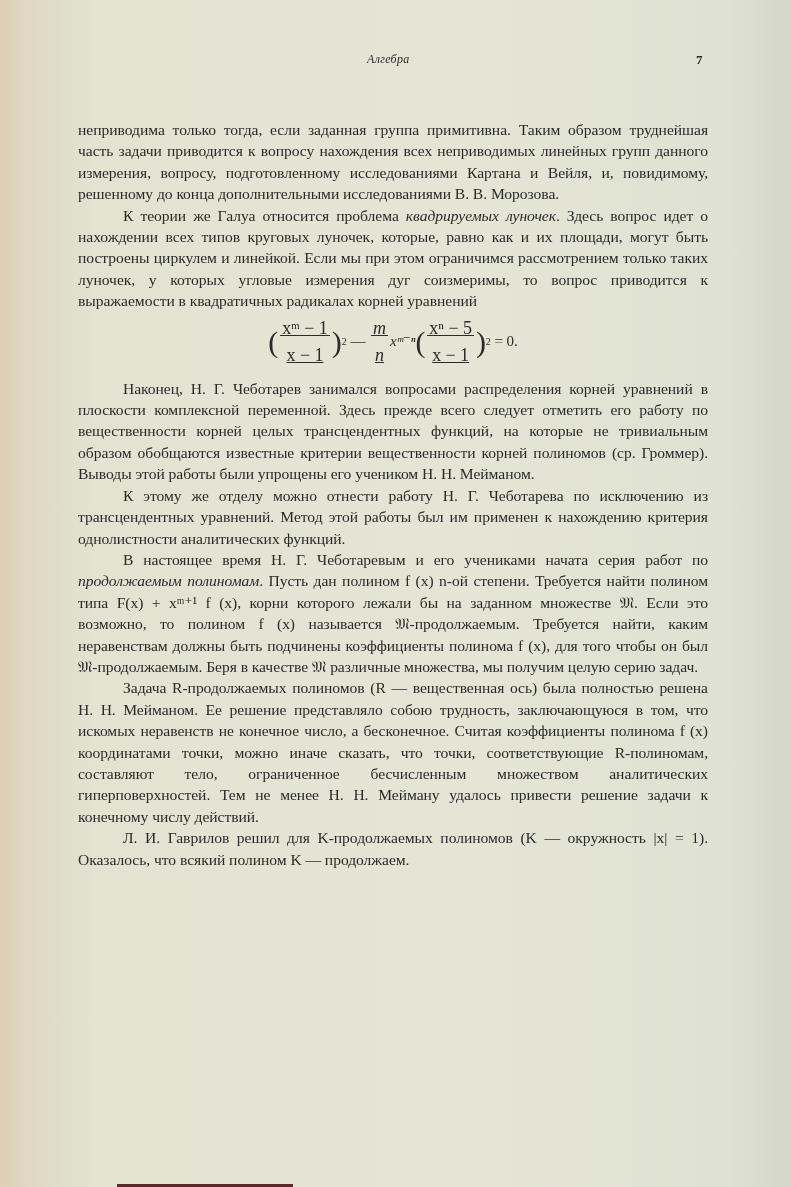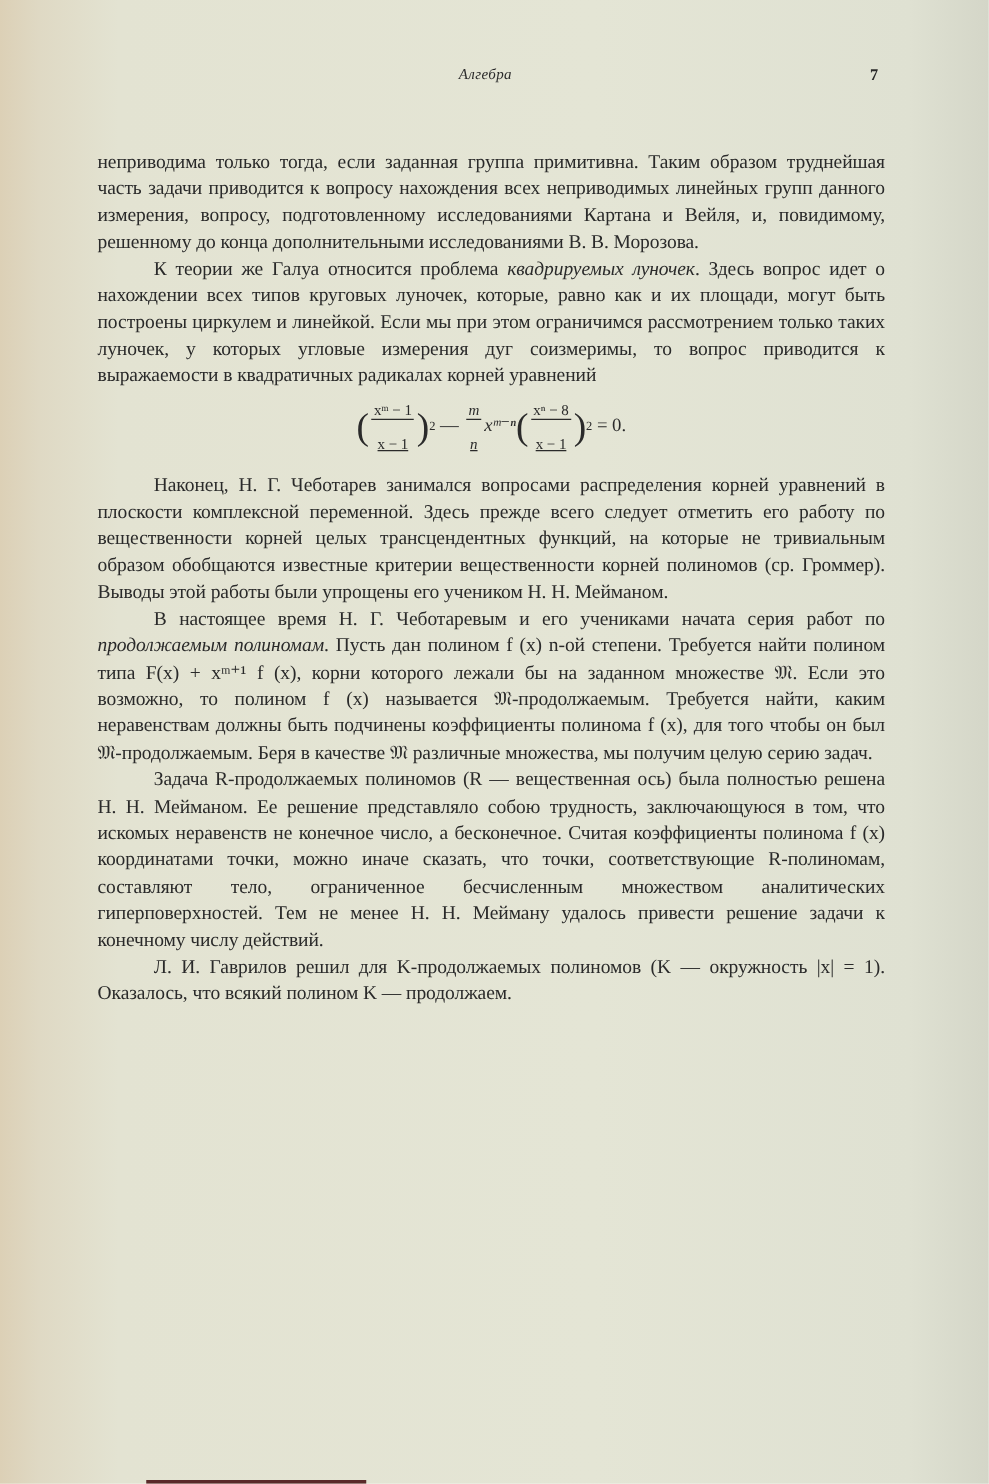--- a/index.html
+++ b/index.html
@@ -25,21 +25,21 @@
     font-size: 15.6px; line-height: 21.4px; text-align: justify;
     letter-spacing: -0.05px;
     margin-top: 34px;
   }
   .body-text p { margin: 0; text-indent: 0; }
   .body-text p.indent { text-indent: 45px; }
   .eq {
     margin: 10px 0 16px 0; text-align: center; font-size: 15px; height: 40px;
     display: flex; justify-content: center; align-items: center;
   }
-  .frac { display: inline-flex; flex-direction: column; align-items: center; vertical-align: middle; font-size: 12px; line-height: 13px; margin: 0 2px; gap: 13px; }
+  .frac { display: inline-flex; flex-direction: column; align-items: center; vertical-align: middle; font-size: 18px; line-height: 13px; margin: 0 2px; gap: 13px; }
   .frac .num { border-bottom: 1px solid #2a2a2a; padding: 0 2px; }
   .frac .den { padding: 0 2px; text-decoration: underline; }
   .paren { font-size: 30px; line-height: 30px; font-weight: 200; }
   .sup { font-size: 10px; vertical-align: super; }
   i { font-style: italic; }
   .bottom-strip {
     position: absolute; left: 117px; top: 1184px; width: 176px; height: 3px; background: #5a2a2a;
   }
 </style>
 </head>
@@ -64,27 +64,28 @@
       </span>
       <span class="paren">)</span><span class="sup">2</span>
       &nbsp;<span>—</span>&nbsp;
       <span class="frac">
         <span class="num" style="font-style:italic">m</span>
         <span class="den" style="font-style:italic">n</span>
       </span>
       <i>xᵐ⁻ⁿ</i>
       <span class="paren">(</span>
       <span class="frac">
-        <span class="num">xⁿ − 8</span>
+        <span class="num">xⁿ − 5</span>
         <span class="den">x − 1</span>
       </span>
       <span class="paren">)</span><span class="sup">2</span>
       &nbsp;<span>= 0.</span>
     </div>
 
     <p class="indent">Наконец, Н. Г. Чеботарев занимался вопросами распределения корней уравнений в плоскости комплексной переменной. Здесь прежде всего следует отметить его работу по вещественности корней целых трансцендентных функций, на которые не тривиальным образом обобщаются известные критерии вещественности корней полиномов (ср. Громмер). Выводы этой работы были упрощены его учеником Н. Н. Мейманом.</p>
+    <p class="indent">К этому же отделу можно отнести работу Н. Г. Чеботарева по исключению из трансцендентных уравнений. Метод этой работы был им применен к нахождению критерия однолистности аналитических функций.</p>
     <p class="indent"><span>В настоящее время Н. Г. Чеботаревым и его учениками начата серия работ по </span><i>продолжаемым полиномам</i><span>. Пусть дан полином f (x) n-ой степени. Требуется найти полином типа F(x) + xᵐ⁺¹ f (x), корни которого лежали бы на заданном множестве 𝔐. Если это возможно, то полином f (x) называется 𝔐-продолжаемым. Требуется найти, каким неравенствам должны быть подчинены коэффициенты полинома f (x), для того чтобы он был 𝔐-продолжаемым. Беря в качестве 𝔐 различные множества, мы получим целую серию задач.</span></p>
     <p class="indent">Задача R-продолжаемых полиномов (R — вещественная ось) была полностью решена Н. Н. Мейманом. Ее решение представляло собою трудность, заключающуюся в том, что искомых неравенств не конечное число, а бесконечное. Считая коэффициенты полинома f (x) координатами точки, можно иначе сказать, что точки, соответствующие R-полиномам, составляют тело, ограниченное бесчисленным множеством аналитических гиперповерхностей. Тем не менее Н. Н. Мейману удалось привести решение задачи к конечному числу действий.</p>
     <p class="indent">Л. И. Гаврилов решил для K-продолжаемых полиномов (K — окружность |x| = 1). Оказалось, что всякий полином K — продолжаем.</p>
   </div>
 
   <div class="bottom-strip"></div>
 </div>
 
 </body></html>

